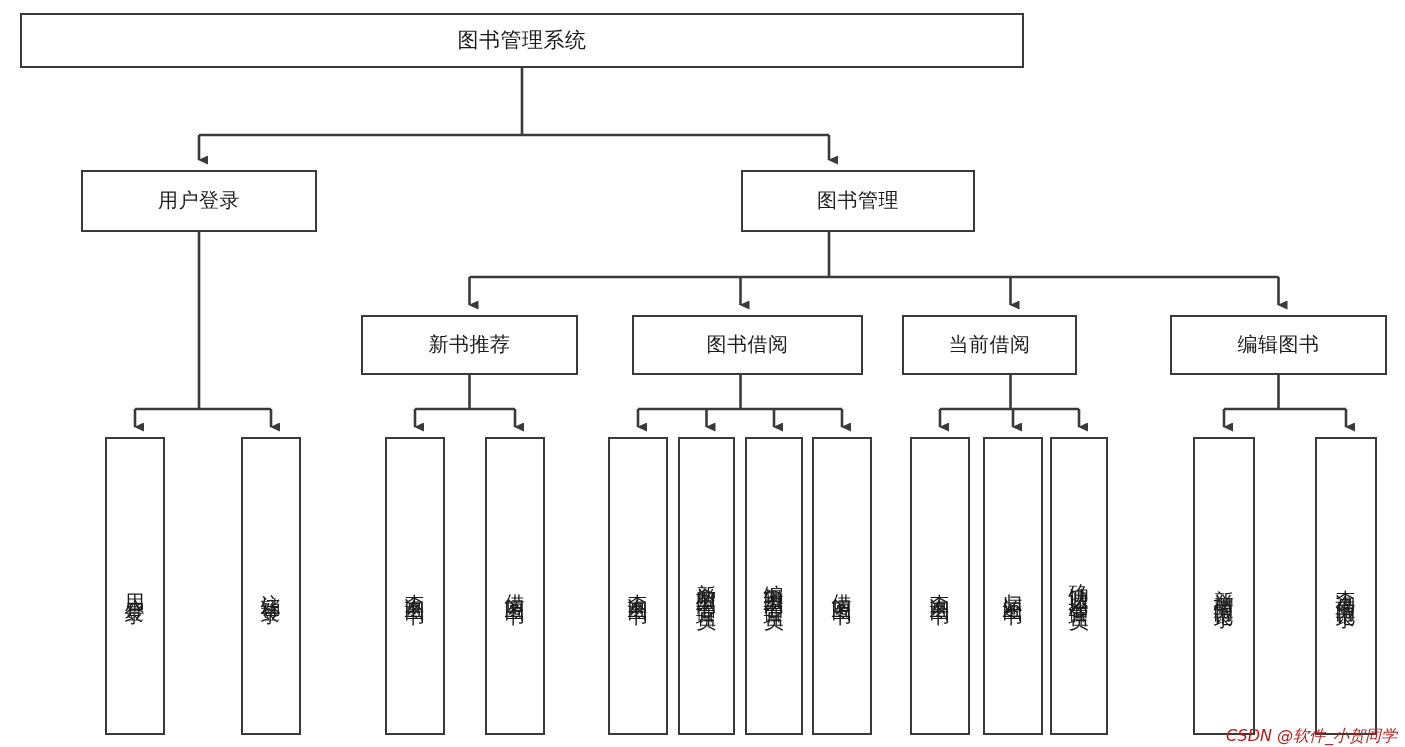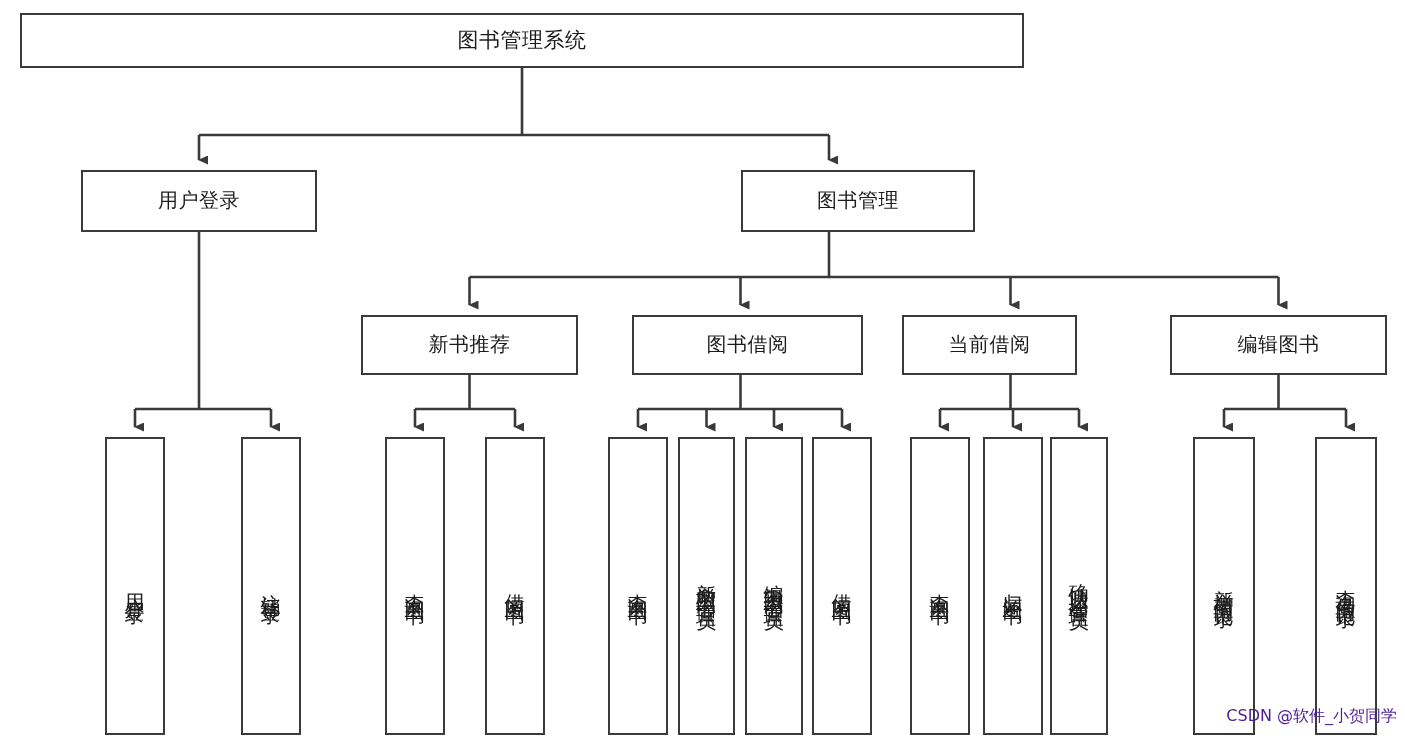--- a/index.html
+++ b/index.html
@@ -36,25 +36,26 @@
     writing-mode:vertical-rl;
     text-orientation:upright;
     letter-spacing:4px;
     white-space:nowrap;
     line-height:1;
     max-height:100%;
   }
   #watermark{
     position:absolute;
     right:8px;
-    bottom:20px;
+    bottom:0;
     font-size:16px;
-    color:#4c1d95;
+    color:#b91c1c;
     white-space:nowrap;
     user-select:none;
+    font-style:italic;
   }
 </style>
 </head>
 <body>
 
 <div id="diagram-root">
 
   <svg id="connectors" viewBox="0 0 1405 747" preserveAspectRatio="none" aria-hidden="true">
     <defs>
       <marker id="arrowhead" markerWidth="9" markerHeight="10" refX="4.5" refY="9" orient="auto" markerUnits="userSpaceOnUse">

